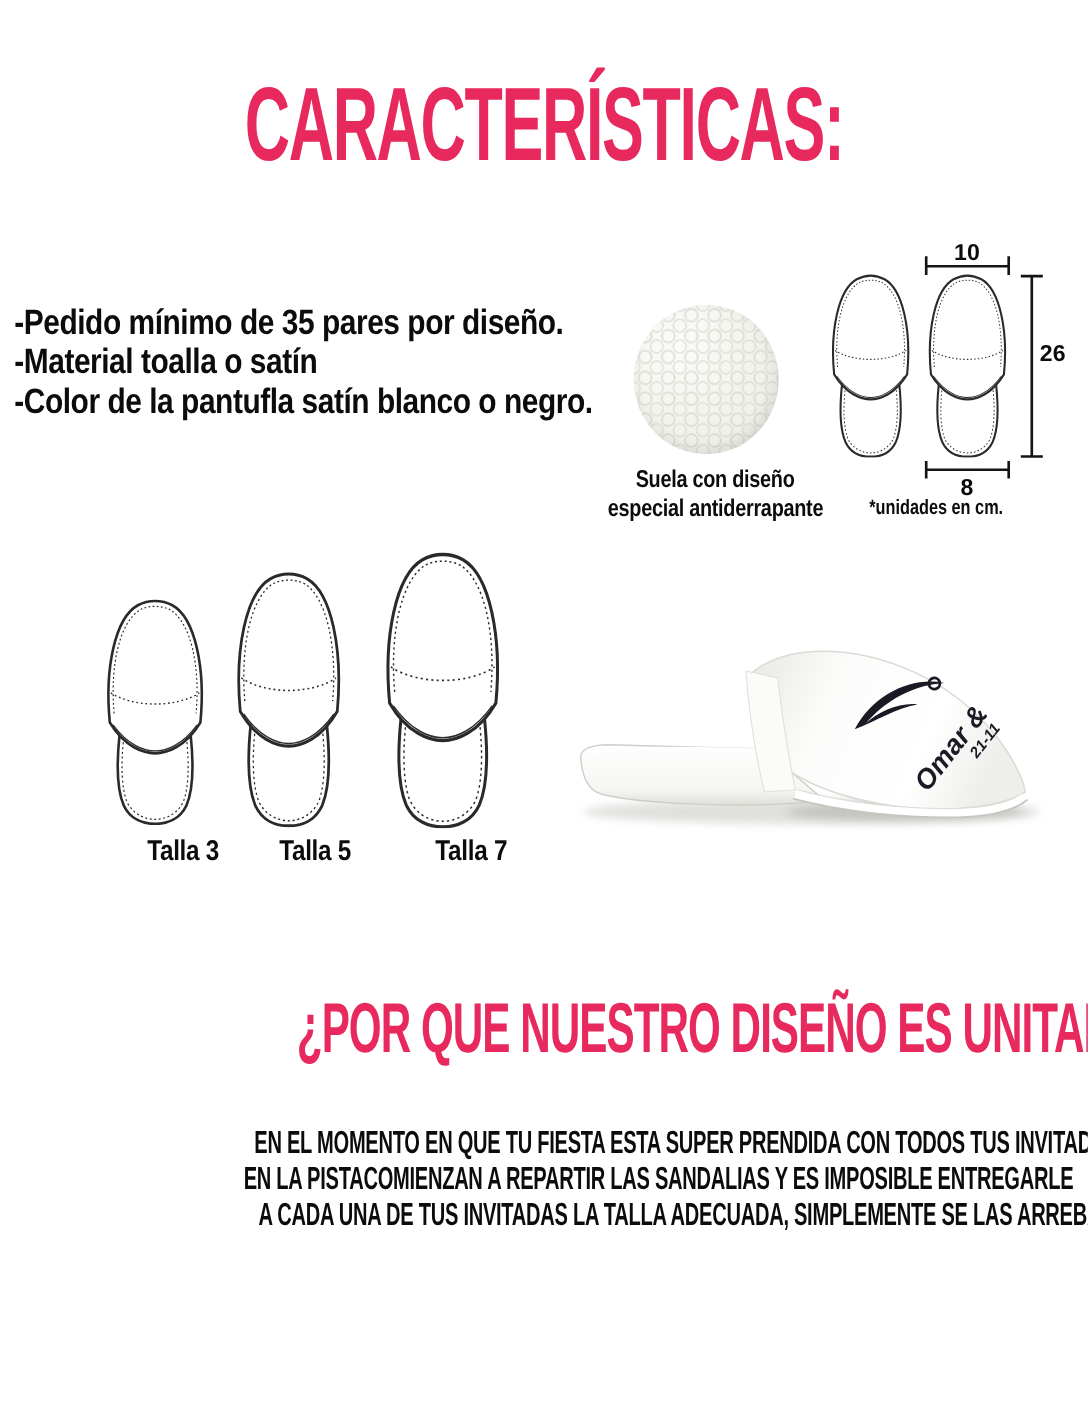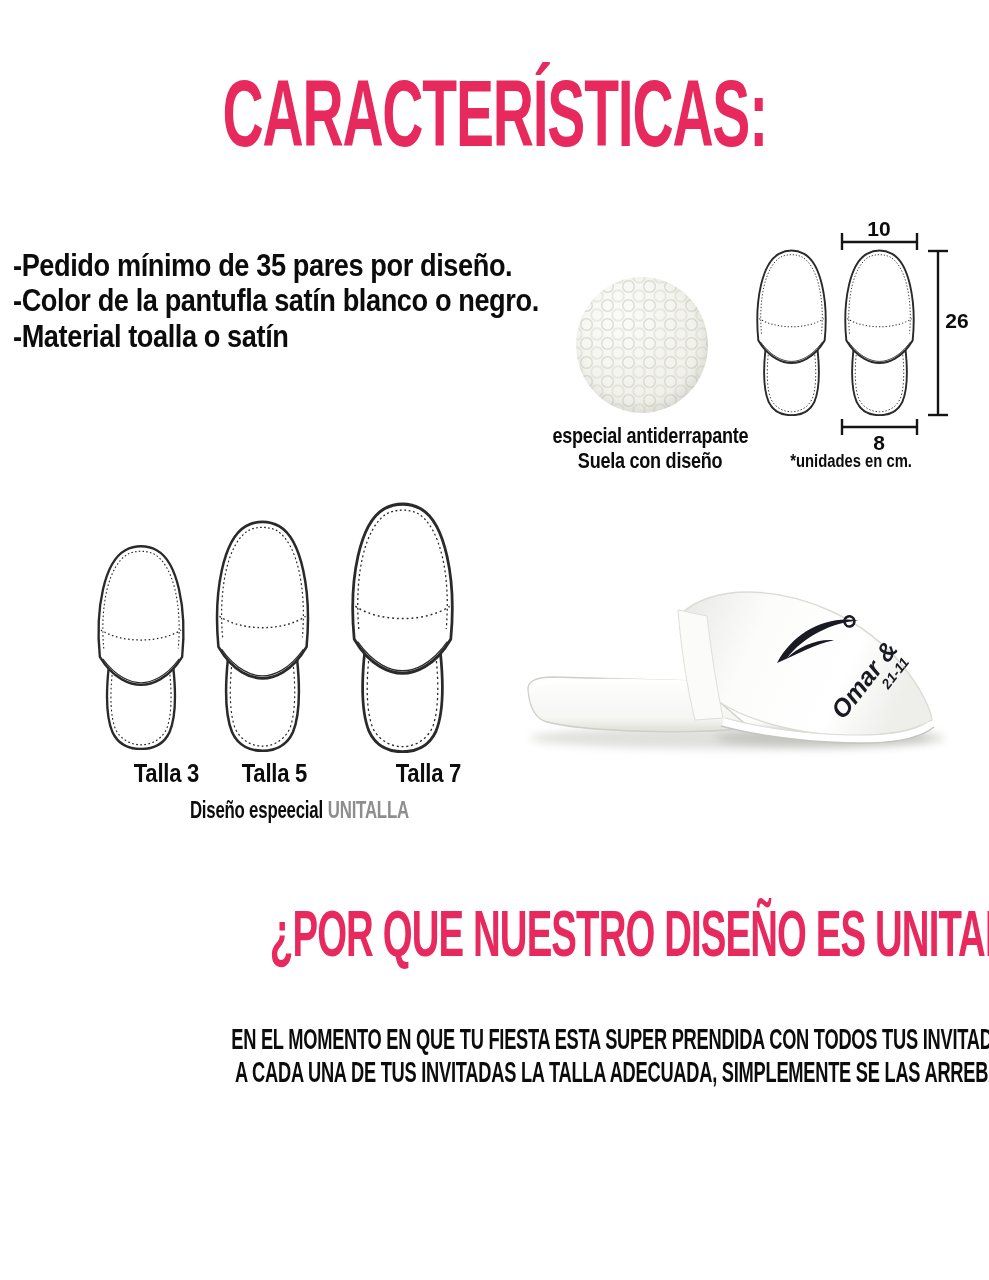--- a/index.html
+++ b/index.html
@@ -6,21 +6,21 @@
   .page{position:relative;width:989px;height:1255px;background:#ffffff;overflow:hidden;
         font-family:"Liberation Sans","DejaVu Sans",sans-serif;color:#0c0c0c;}
   .abs{position:absolute;}
   .center{left:0;right:0;text-align:center;}
   .cond{display:inline-block;white-space:nowrap;transform-origin:50% 50%;font-weight:700;}
   .cond-l{display:inline-block;white-space:nowrap;transform-origin:0 50%;font-weight:700;}
 
   .title{top:66px;line-height:1;}
   .title .cond{font-size:95px;letter-spacing:-2px;transform:scaleX(0.60);color:#e8295d;}
 
-  .features{left:13px;top:248px;}
+  .features{left:13px;top:276px;}
   .features .row{height:35.4px;line-height:35.4px;}
   .features .cond-l{font-size:32px;letter-spacing:-0.5px;transform:scaleX(0.85);}
 
   .sole-circle{left:576px;top:277px;width:132px;height:136px;border-radius:50%;
     background-color:#f2f2ec;
     background-image:
       radial-gradient(circle, rgba(195,195,183,0) 32%, rgba(186,186,172,0.50) 40%, rgba(186,186,172,0) 50%),
       radial-gradient(circle, rgba(195,195,183,0) 32%, rgba(186,186,172,0.40) 40%, rgba(186,186,172,0) 50%),
       radial-gradient(120% 120% at 32% 28%, #fbfbf8 0%, #f1f1eb 55%, #e3e3da 100%);
     background-size:21px 19px,21px 19px,100% 100%;
@@ -70,29 +70,29 @@
 <div class="page">
 
   <div class="abs center title">
     <span class="cond">CARACTERÍSTICAS:</span>
   </div>
 
   <div class="abs features">
     <div class="row">
       <span class="cond-l">-Pedido mínimo de 35 pares por diseño.</span></div>
     <div class="row">
+      <span class="cond-l">-Material toalla o satín</span></div>
+    <div class="row">
       <span class="cond-l">-Color de la pantufla satín blanco o negro.</span></div>
-    <div class="row">
-      <span class="cond-l">-Material toalla o satín</span></div>
   </div>
 
   <div class="abs sole-circle"></div>
   <div class="abs sole-caption">
+    <div class="line"><span class="cond">Suela con diseño</span></div>
     <div class="line"><span class="cond">especial antiderrapante</span></div>
-    <div class="line"><span class="cond">Suela con diseño</span></div>
   </div>
 
   <svg class="abs" style="left:745px;top:218px" width="240" height="255" viewBox="0 0 240 255">
     <svg x="7" y="30" width="79" height="168" viewBox="0 0 100 200" preserveAspectRatio="none">
         <use href="#slipper-top"></use>
       </svg>
     <svg x="95" y="30" width="79" height="168" viewBox="0 0 100 200" preserveAspectRatio="none">
         <use href="#slipper-top"></use>
       </svg>
     <g stroke="#141414" stroke-width="2.4">
@@ -117,30 +117,25 @@
     </svg>
   <svg class="abs" style="left:210px;top:518px" width="105" height="234" viewBox="0 0 100 200" preserveAspectRatio="none">
       <use href="#slipper-top"></use>
     </svg>
   <svg class="abs" style="left:345px;top:500px" width="115" height="253" viewBox="0 0 100 200" preserveAspectRatio="none">
       <use href="#slipper-top"></use>
     </svg>
 
   <div class="abs talla-label" style="left:85px">
     <span class="cond">Talla 3</span></div>
-  <div class="abs talla-label" style="left:193px">
+  <div class="abs talla-label" style="left:205px">
     <span class="cond">Talla 5</span></div>
   <div class="abs talla-label" style="left:347px">
     <span class="cond">Talla 7</span></div>
 
-  <div class="abs design-note">
-    <span class="cond">
-      <span class="black">Diseño espeecial</span><span class="gray">UNITALLA</span>
-    </span>
-  </div>
 
   <svg class="abs" style="left:515px;top:588px" width="445" height="170" viewBox="0 0 445 170">
     <defs>
       <linearGradient id="gDome" x1="0" y1="0" x2="1" y2="0.25">
         <stop offset="0" stop-color="#e7e7e4"></stop>
           <stop offset="0.35" stop-color="#fcfcfb"></stop>
         <stop offset="0.75" stop-color="#ffffff"></stop>
           <stop offset="1" stop-color="#eeeeeb"></stop>
       </linearGradient>
       <linearGradient id="gFoot" x1="0" y1="0" x2="0" y2="1">
@@ -177,16 +172,18 @@
   </svg>
 
   <div class="abs center question">
     <span class="cond">¿POR QUE NUESTRO DISEÑO ES UNITALLA?</span>
   </div>
 
   <div class="abs bodycopy">
     <div class="row">
       <span class="cond">EN EL MOMENTO EN QUE TU FIESTA ESTA SUPER PRENDIDA CON TODOS TUS INVITADOS</span></div>
     <div class="row">
+      <span class="cond">EN LA PISTACOMIENZAN A REPARTIR LAS SANDALIAS Y ES IMPOSIBLE ENTREGARLE</span></div>
+    <div class="row">
       <span class="cond">A CADA UNA DE TUS INVITADAS LA TALLA ADECUADA, SIMPLEMENTE SE LAS ARREBATAN</span></div>
   </div>
 
 </div>
 
 </body></html>

